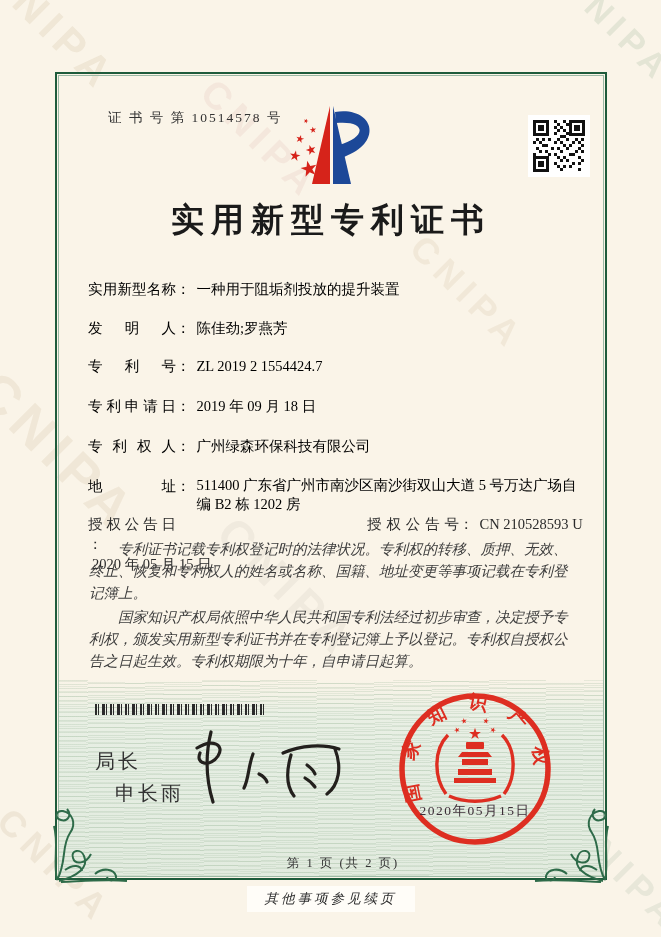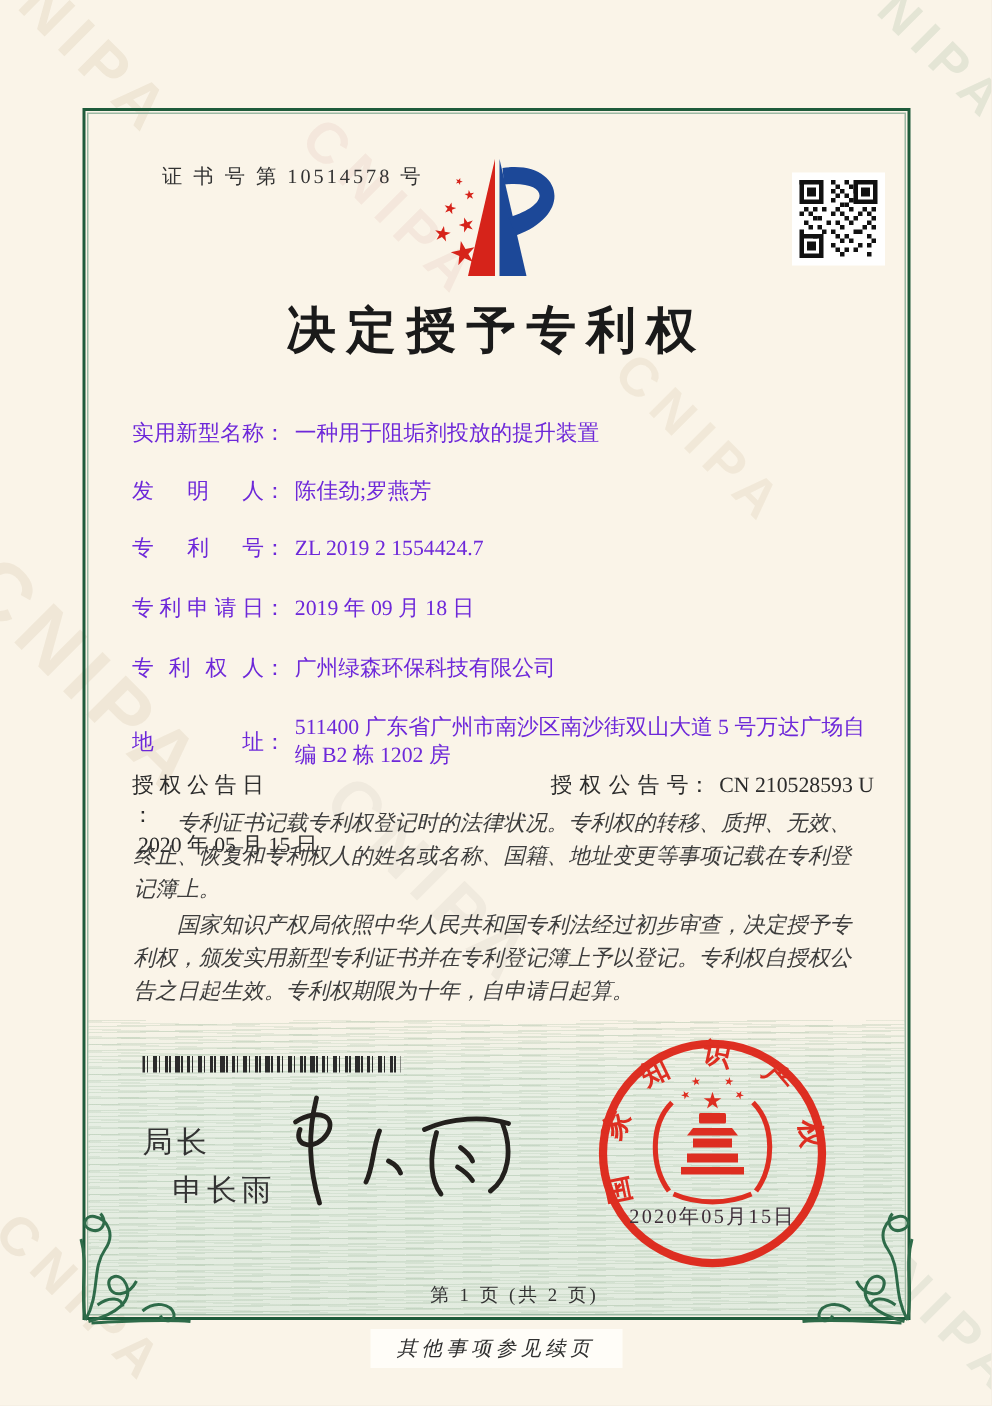--- a/index.html
+++ b/index.html
@@ -39,22 +39,22 @@
    6px 30px #111,12px 30px #111,27px 30px #111,42px 30px #111,48px 30px #111,
    0 33px #111,15px 33px #111,21px 33px #111,36px 33px #111,39px 33px #111,
    9px 36px #111,24px 36px #111,30px 36px #111,45px 36px #111,
    27px 39px #111,33px 39px #111,48px 39px #111,
    21px 42px #111,39px 42px #111,45px 42px #111,
    24px 45px #111,30px 45px #111,36px 45px #111,
    27px 48px #111,45px 48px #111;}
   .title{position:absolute;left:0;top:122px;width:100%;text-align:center;font-size:33px;
          font-weight:700;letter-spacing:7px;color:#1a1a1a;}
   
-  .row{position:absolute;left:29px;display:flex;align-items:center;font-size:14.5px;
-       line-height:20px;color:#6d28d9;}
+  .row{position:absolute;left:29px;display:flex;align-items:flex-start;font-size:14.5px;
+       line-height:20px;color:#000000;}
   .lbl{display:inline-block;width:88px;text-align:justify;text-align-last:justify;}
   .colon{margin:0 2px 0 0;}
   .val{margin-left:4px;}
   .r1{top:203px}.r2{top:242px}.r3{top:280px}.r4{top:320px}.r5{top:360px}.r6{top:400px}
   .r6 .val{width:392px;line-height:19px;}
   .pair2{position:absolute;left:279px;top:0;display:flex;align-items:center;}
   .pair2 .lbl{width:92px;}
   .r7wrap{position:absolute;left:29px;top:438px;width:500px;font-size:14.5px;line-height:20px;color:#2b2b2b;}
   .r7wrap .pair1{display:flex;flex-direction:column;}
   
@@ -121,21 +121,21 @@
 
     <div class="qr-wrap">
       <div class="qr">
         <div class="finder f-tl"></div>
         <div class="finder f-tr"></div>
         <div class="finder f-bl"></div>
         <div class="qr-dots"></div>
       </div>
     </div>
 
-    <div class="title">决定授予专利权</div>
+    <div class="title">实用新型专利证书</div>
 
     <div class="row r1">
       <span class="lbl">实用新型名称</span>
           <span class="colon">：</span>
       <span class="val">一种用于阻垢剂投放的提升装置</span>
     </div>
     <div class="row r2">
       <span class="lbl">发明人</span>
           <span class="colon">：</span>
       <span class="val">陈佳劲;罗燕芳</span>

